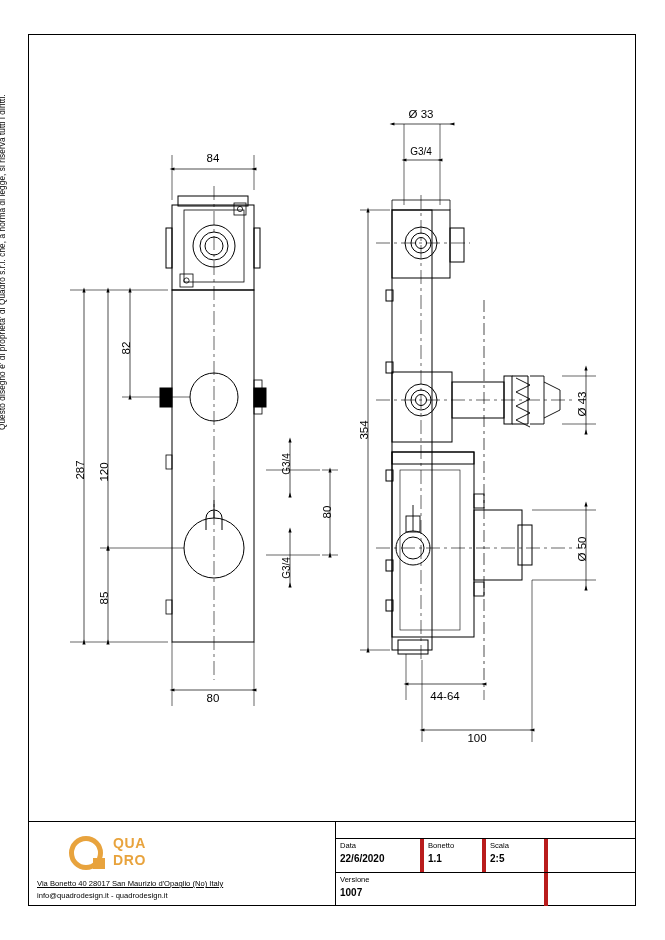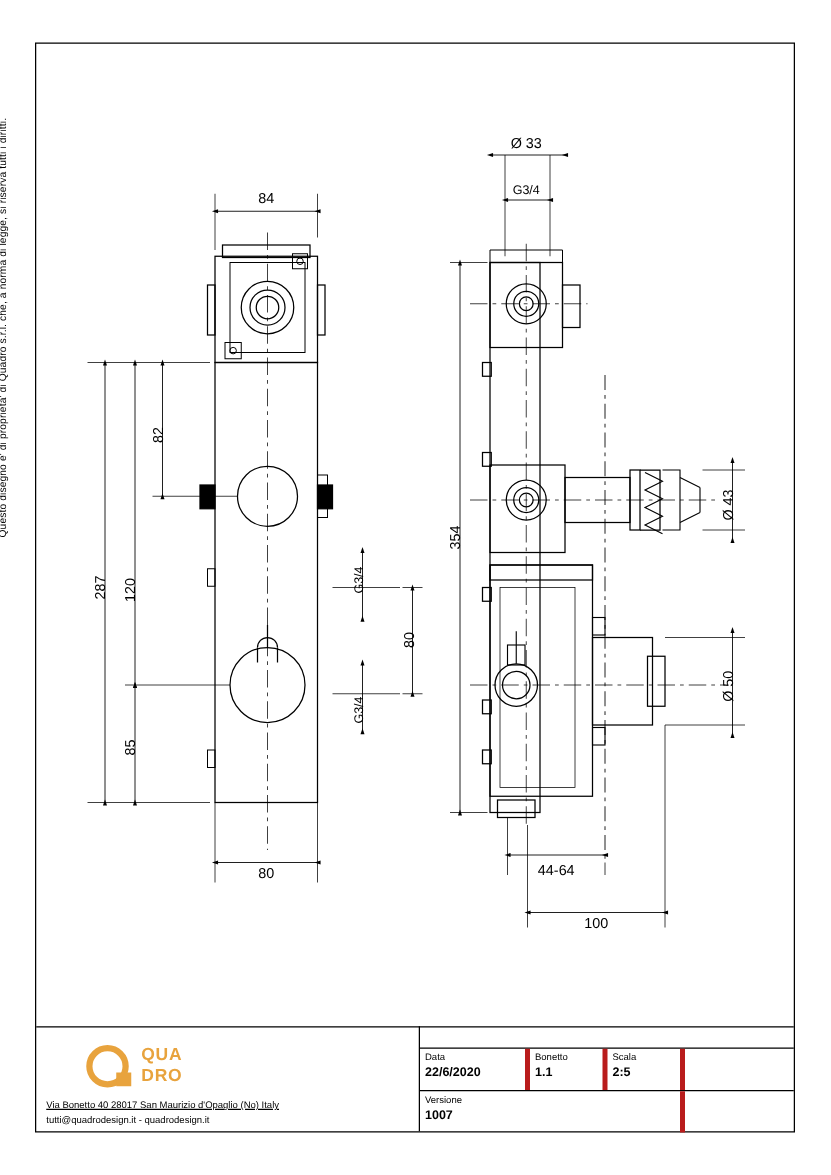--- a/index.html
+++ b/index.html
@@ -283,21 +283,21 @@
   <div class="titleblock">
 
     <div class="tb-logo">
       <div class="logo-mark"></div>
       <div class="logo-tail"></div>
       <div class="logo-txt">
         <div>QUA</div>
         <div>DRO</div>
       </div>
       <div class="addr1">Via Bonetto 40  28017 San Maurizio d'Opaglio (No) Italy</div>
-      <div class="addr2">tutti@quadrodesign.it  -  quadrodesign.it</div>
+      <div class="addr2">info@quadrodesign.it  -  quadrodesign.it</div>
     </div>
 
     <div class="tb-right">
 
       <div class="cellrow r1">
         <div class="cell c-data">
           <span class="c-lbl">Data</span>
           <span class="c-val">22/6/2020</span>
         </div>
         <div class="cell c-ver">

